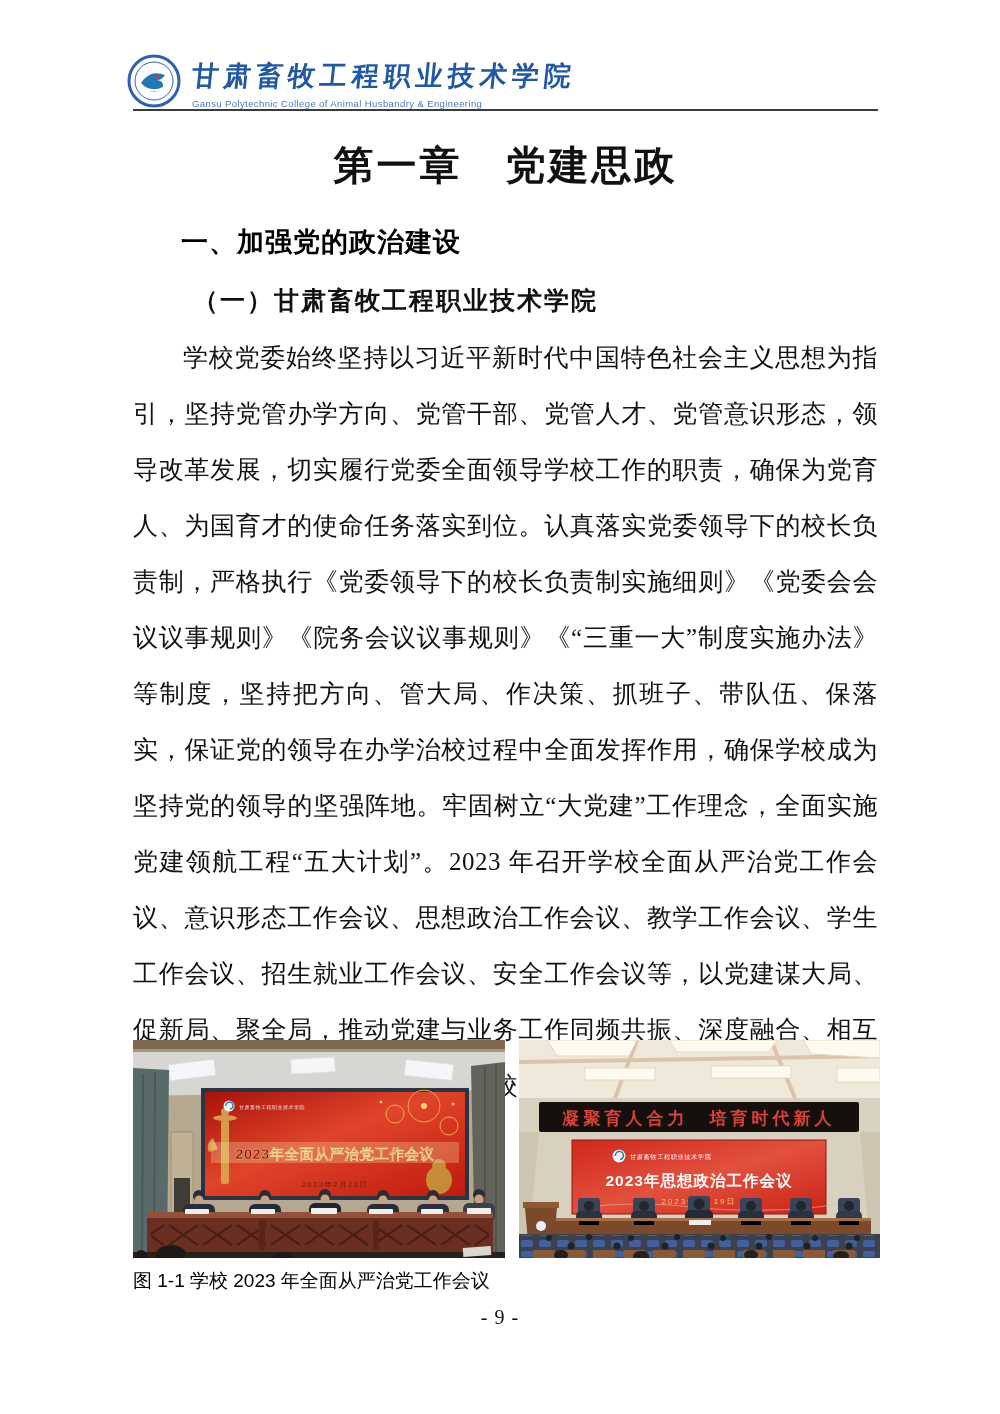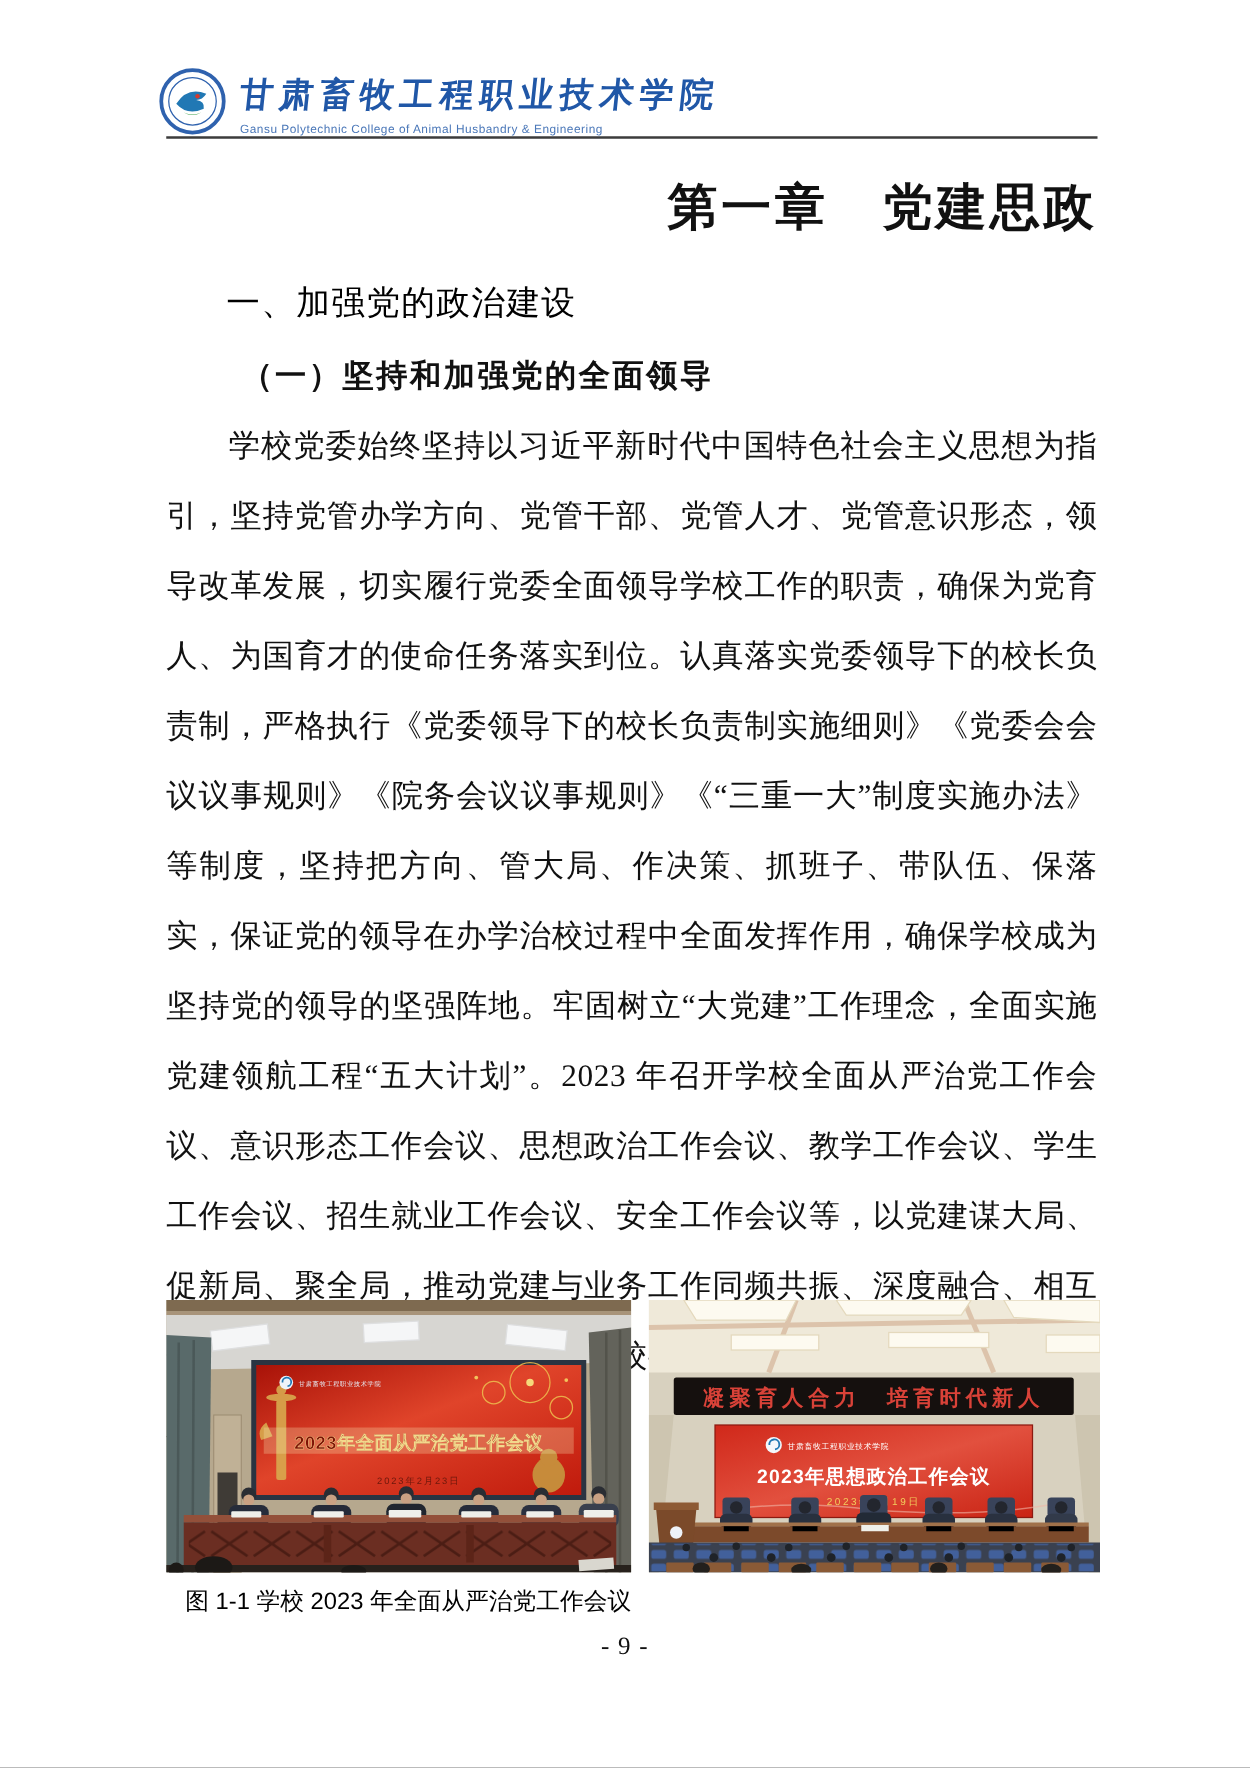--- a/index.html
+++ b/index.html
@@ -8,31 +8,31 @@
   .abs{position:absolute;}
   
   #college-name{left:192px;top:58px;width:520px;}
   #college-name .cn{font-size:27px;font-weight:bold;color:#2057a7;letter-spacing:5px;
         font-family:"Liberation Serif","DejaVu Serif",serif;transform:skewX(-6deg);transform-origin:left;}
   #college-name .en{font-size:9.5px;color:#4a77b8;letter-spacing:0.4px;margin-top:4px;
         font-family:"Liberation Sans","DejaVu Sans",sans-serif;}
   #report-title{right:122px;top:84px;font-size:17px;color:#1a1a1a;letter-spacing:1px;}
   #header-rule{left:133px;top:109px;width:745px;height:2px;background:#3c3c3c;}
   
-  #chapter-title{left:133px;top:138px;width:745px;text-align:right;font-size:40px;font-weight:bold;letter-spacing:3px;}
-  #section-heading{left:181px;top:224px;font-size:27px;font-weight:normal;letter-spacing:1px;
+  #chapter-title{left:133px;top:138px;width:745px;text-align:center;font-size:40px;font-weight:bold;letter-spacing:3px;}
+  #section-heading{left:181px;top:224px;font-size:27px;font-weight:bold;letter-spacing:1px;
         font-family:"Liberation Sans","DejaVu Sans",sans-serif;color:#000;}
   #subsection-heading{left:193px;top:284px;font-size:25px;font-weight:600;letter-spacing:2px;}
   
   #body-paragraph{left:133px;top:330px;width:745px;font-size:25px;line-height:56px;
         text-align:justify;text-indent:2em;letter-spacing:0.5px;}
   
   #figure-1{left:133px;top:1040px;}
   #figure-2{left:519px;top:1040px;}
-  .caption{top:1268px;text-align:right;font-size:19px;color:#000;
+  .caption{top:1268px;text-align:left;font-size:19px;color:#000;
         font-family:"Liberation Sans","DejaVu Sans",sans-serif;}
   #caption-1{left:133px;width:372px;}
   #caption-2{left:519px;width:361px;}
   #page-number{left:0;top:1306px;width:1000px;text-align:center;font-size:20px;letter-spacing:1px;}
   svg text{font-family:"Liberation Sans","DejaVu Sans",sans-serif;}
 </style>
 </head>
 <body>
 
 <div id="page">
@@ -45,21 +45,21 @@
     <path d="M20 36 q7 4 14 0 q-7 3 -14 0 z" fill="#3da04a"></path>
   </svg>
   <div class="abs" id="college-name">
     <div class="cn">甘肃畜牧工程职业技术学院</div>
     <div class="en">Gansu Polytechnic College of Animal Husbandry &amp; Engineering</div>
   </div>
   <div class="abs" id="header-rule"></div>
 
   <div class="abs" id="chapter-title">第一章　党建思政</div>
   <div class="abs" id="section-heading">一、加强党的政治建设</div>
-  <div class="abs" id="subsection-heading">（一）坚持和加强党的全面领导</div>
+  <div class="abs" id="subsection-heading">（一）甘肃畜牧工程职业技术学院</div>
 
   <div class="abs" id="body-paragraph">学校党委始终坚持以习近平新时代中国特色社会主义思想为指引，坚持党管办学方向、党管干部、党管人才、党管意识形态，领导改革发展，切实履行党委全面领导学校工作的职责，确保为党育人、为国育才的使命任务落实到位。认真落实党委领导下的校长负责制，严格执行《党委领导下的校长负责制实施细则》《党委会会议议事规则》《院务会议议事规则》《“三重一大”制度实施办法》等制度，坚持把方向、管大局、作决策、抓班子、带队伍、保落实，保证党的领导在办学治校过程中全面发挥作用，确保学校成为坚持党的领导的坚强阵地。牢固树立“大党建”工作理念，全面实施党建领航工程“五大计划”。2023 年召开学校全面从严治党工作会议、意识形态工作会议、思想政治工作会议、教学工作会议、学生工作会议、招生就业工作会议、安全工作会议等，以党建谋大局、促新局、聚全局，推动党建与业务工作同频共振、深度融合、相互促进，全力推进内涵发展，为学校事业健康稳定发展提供了坚实的政治保障。</div>
 
   <svg class="abs" id="figure-1" width="372" height="218" viewBox="0 0 372 218">
     <defs>
       <linearGradient id="g1" x1="0" y1="0" x2="1" y2="1">
         <stop offset="0" stop-color="#a81208"></stop>
           <stop offset="0.45" stop-color="#e0442a"></stop>
           <stop offset="1" stop-color="#c01a0c"></stop>
       </linearGradient>

